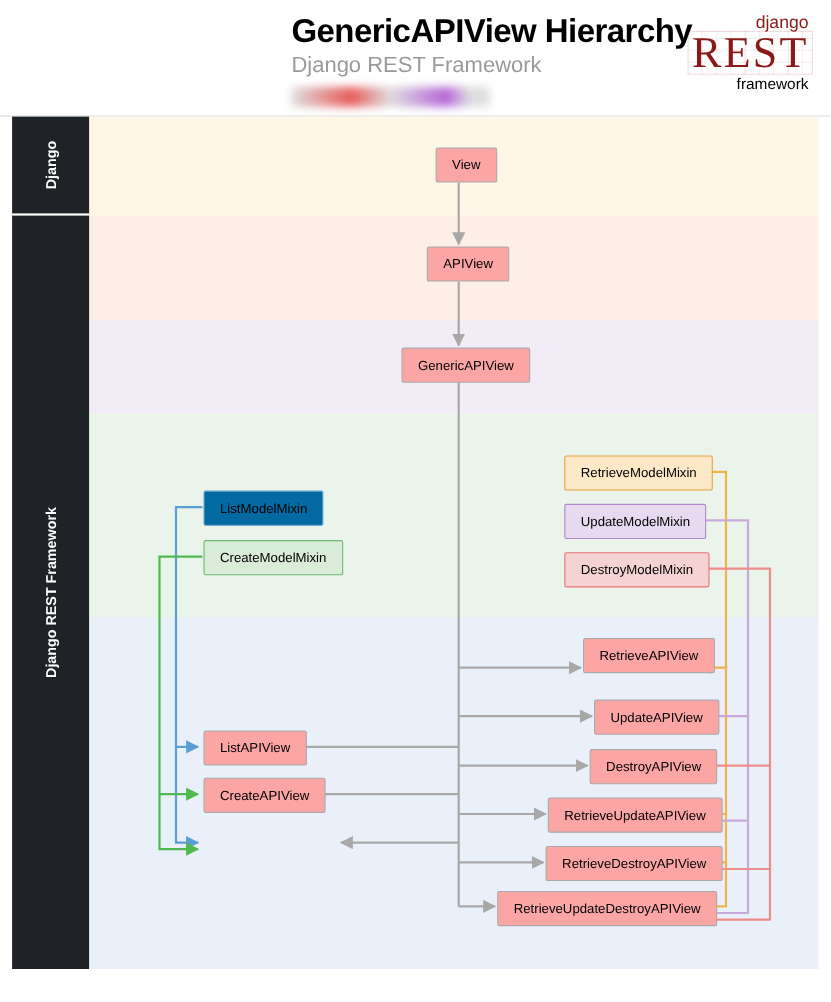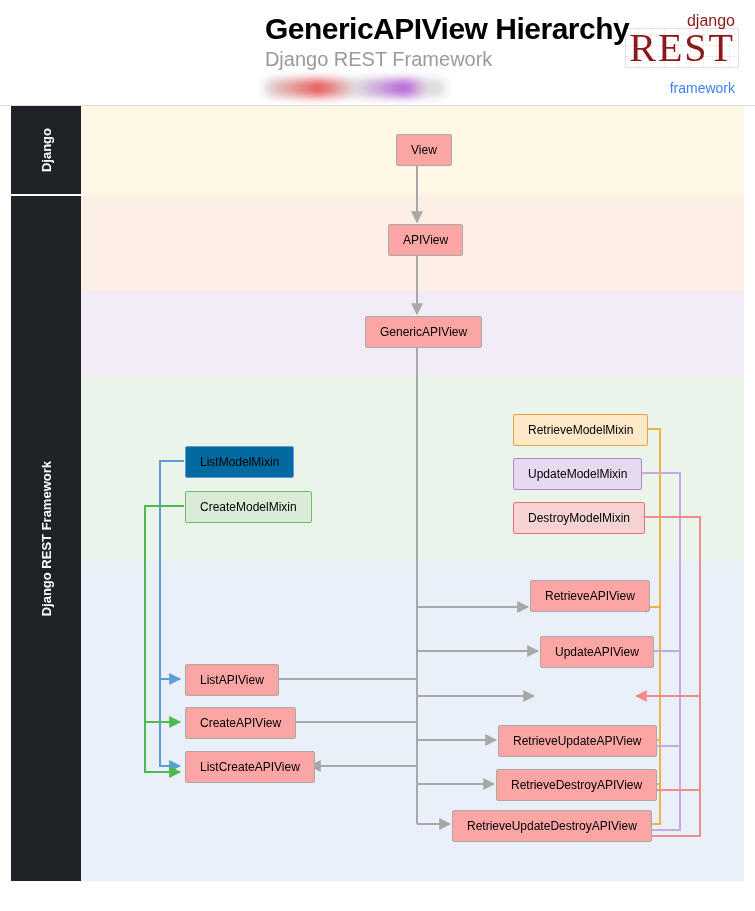--- a/index.html
+++ b/index.html
@@ -5,21 +5,21 @@
 *{box-sizing:border-box;margin:0;padding:0}
 body{font-family:-apple-system,BlinkMacSystemFont,'Segoe UI',sans-serif;background:#fff;width:755px}
 .header{padding:12px 20px 8px;border-bottom:1px solid #ddd;display:flex;justify-content:flex-end;align-items:flex-start}
 .header-left h1{font-size:30px;font-weight:700;letter-spacing:-0.5px}
 .header-left h2{font-size:20px;color:#9a9a9a;font-weight:400;margin-top:2px}
 .blur-strip{margin-top:8px;width:180px;height:18px;background:linear-gradient(90deg,#ddd 0%,#e85b5b 30%,#ddd 50%,#b565d8 78%,#ddd 90%);filter:blur(4px);border-radius:3px}
 .logo{text-align:right}
 .logo-top{font-size:16px;color:#8a1919;font-weight:500}
 .logo-mid{font-family:Georgia,serif;font-size:40px;color:#8a1919;letter-spacing:2px;line-height:0.9;position:relative}
 .logo-mid::before{content:"";position:absolute;inset:-2px -4px;border:1px solid rgba(138,25,25,0.15);background:repeating-linear-gradient(90deg,transparent 0 12px,rgba(138,25,25,0.08) 12px 13px),repeating-linear-gradient(0deg,transparent 0 10px,rgba(138,25,25,0.08) 10px 11px);z-index:-1}
-.logo-bot{font-size:14px;color:#3b82f6;margin-top:14px}
+.logo-bot{font-size:14px;color:#000000;margin-top:2px}
 .diagram{position:relative;width:755px;height:775px}
 .sidebar{position:absolute;left:11px;top:0;width:70px;background:#1f2328}
 .sidebar-seg{display:flex;align-items:center;justify-content:center}
 .sidebar-seg span{color:#fff;font-weight:600;font-size:13px;writing-mode:vertical-rl;transform:rotate(180deg)}
 .seg-django{height:90px;border-bottom:2px solid #fff}
 .seg-drf{height:685px}
 .band{position:absolute;left:81px;right:11px}
 .band-1{top:0;height:90px;background:#fff7e6}
 .band-2{top:90px;height:95px;background:#fdeee6}
 .band-3{top:185px;height:85px;background:#f1ecf6}
@@ -130,19 +130,19 @@
 
   <div class="node mix-list" style="left:185px;top:340px">ListModelMixin</div>
   <div class="node mix-create" style="left:185px;top:385px">CreateModelMixin</div>
   <div class="node mix-retrieve" style="left:513px;top:308px">RetrieveModelMixin</div>
   <div class="node mix-update" style="left:513px;top:352px">UpdateModelMixin</div>
   <div class="node mix-destroy" style="left:513px;top:396px">DestroyModelMixin</div>
 
   <div class="node" style="left:530px;top:474px">RetrieveAPIView</div>
   <div class="node" style="left:540px;top:530px">UpdateAPIView</div>
   <div class="node" style="left:185px;top:558px">ListAPIView</div>
+  <div class="node" style="left:536px;top:575px">DestroyAPIView</div>
   <div class="node" style="left:185px;top:601px">CreateAPIView</div>
   <div class="node" style="left:498px;top:619px">RetrieveUpdateAPIView</div>
-  <div class="node" style="left:185px;top:645px">ListCreateAPIView</div>
   <div class="node" style="left:496px;top:663px">RetrieveDestroyAPIView</div>
   <div class="node" style="left:452px;top:704px">RetrieveUpdateDestroyAPIView</div>
 
 </div>
 
 </body></html>

